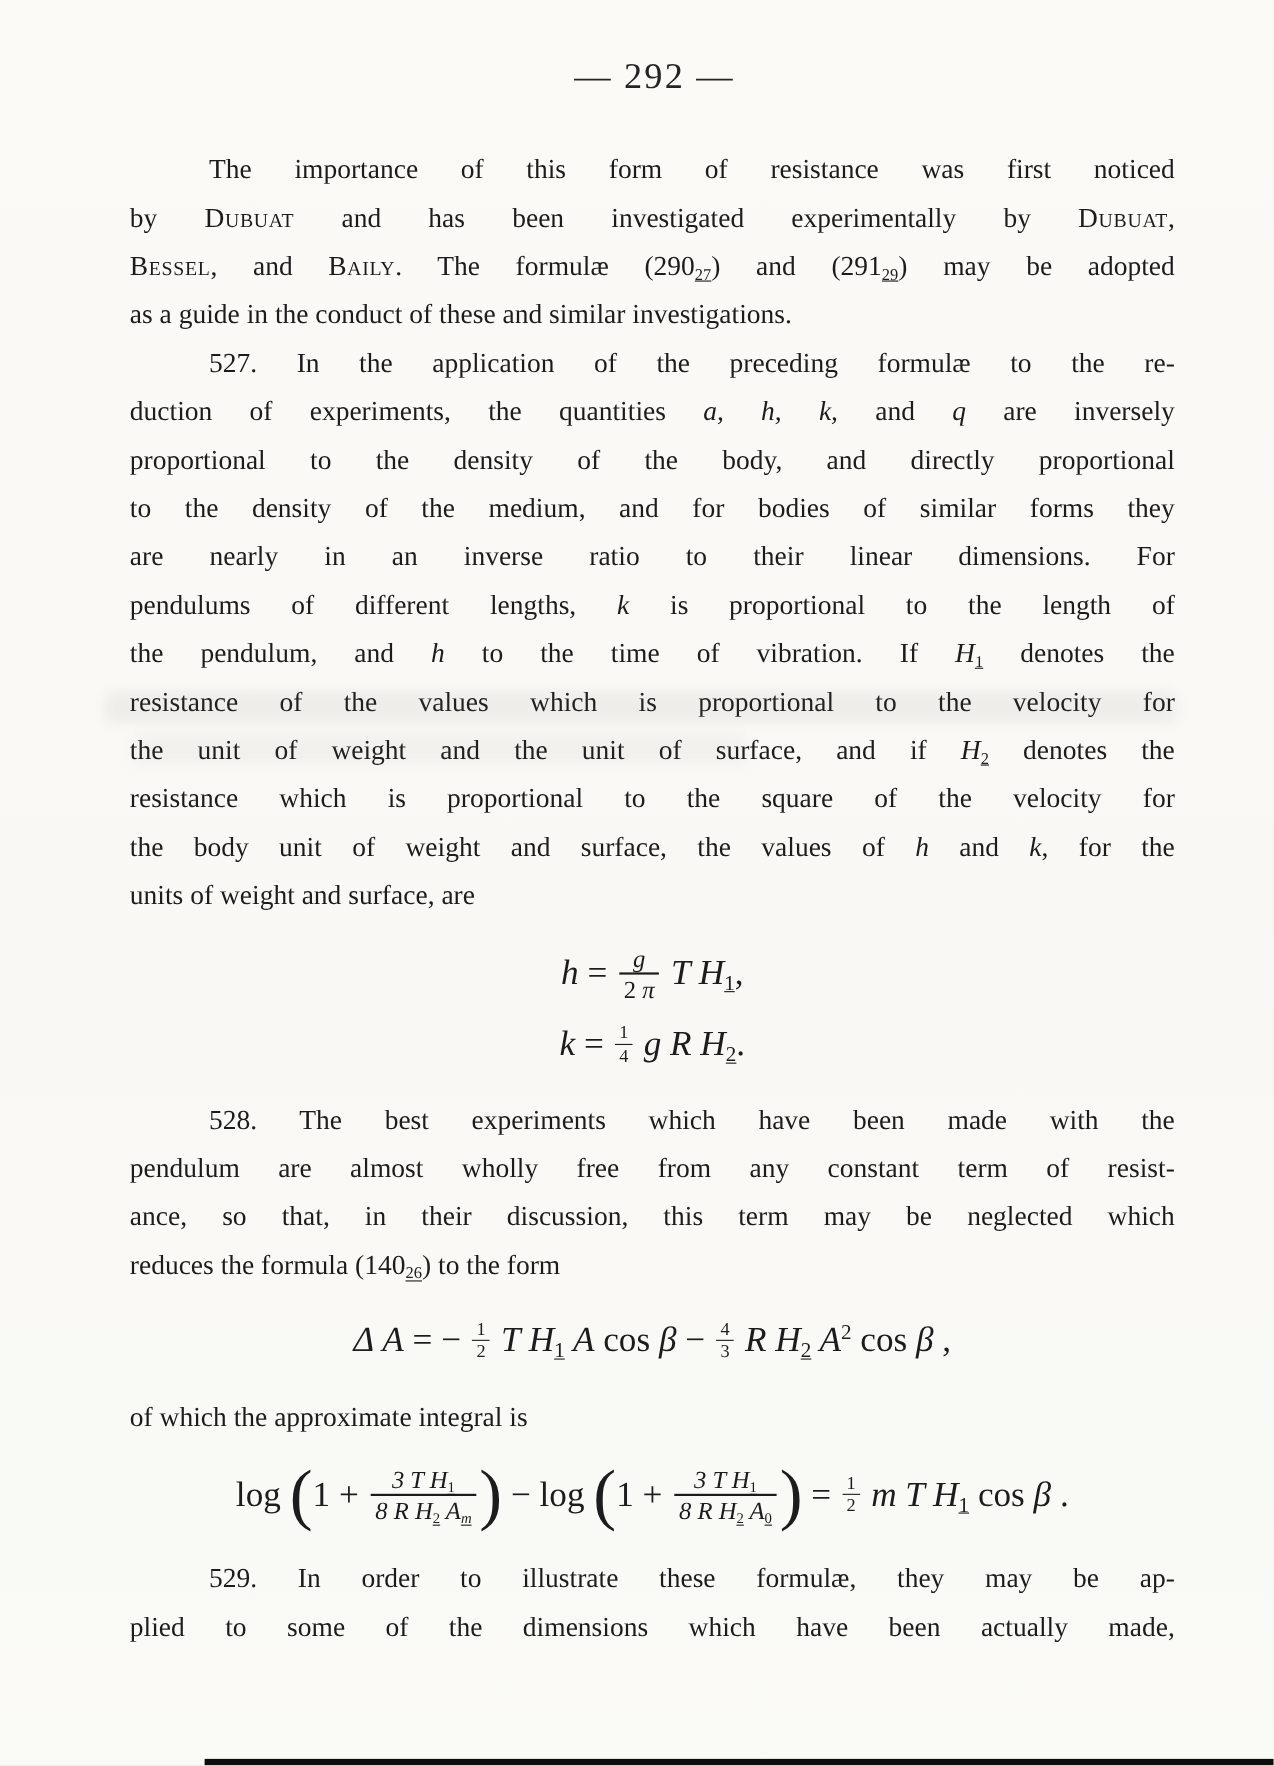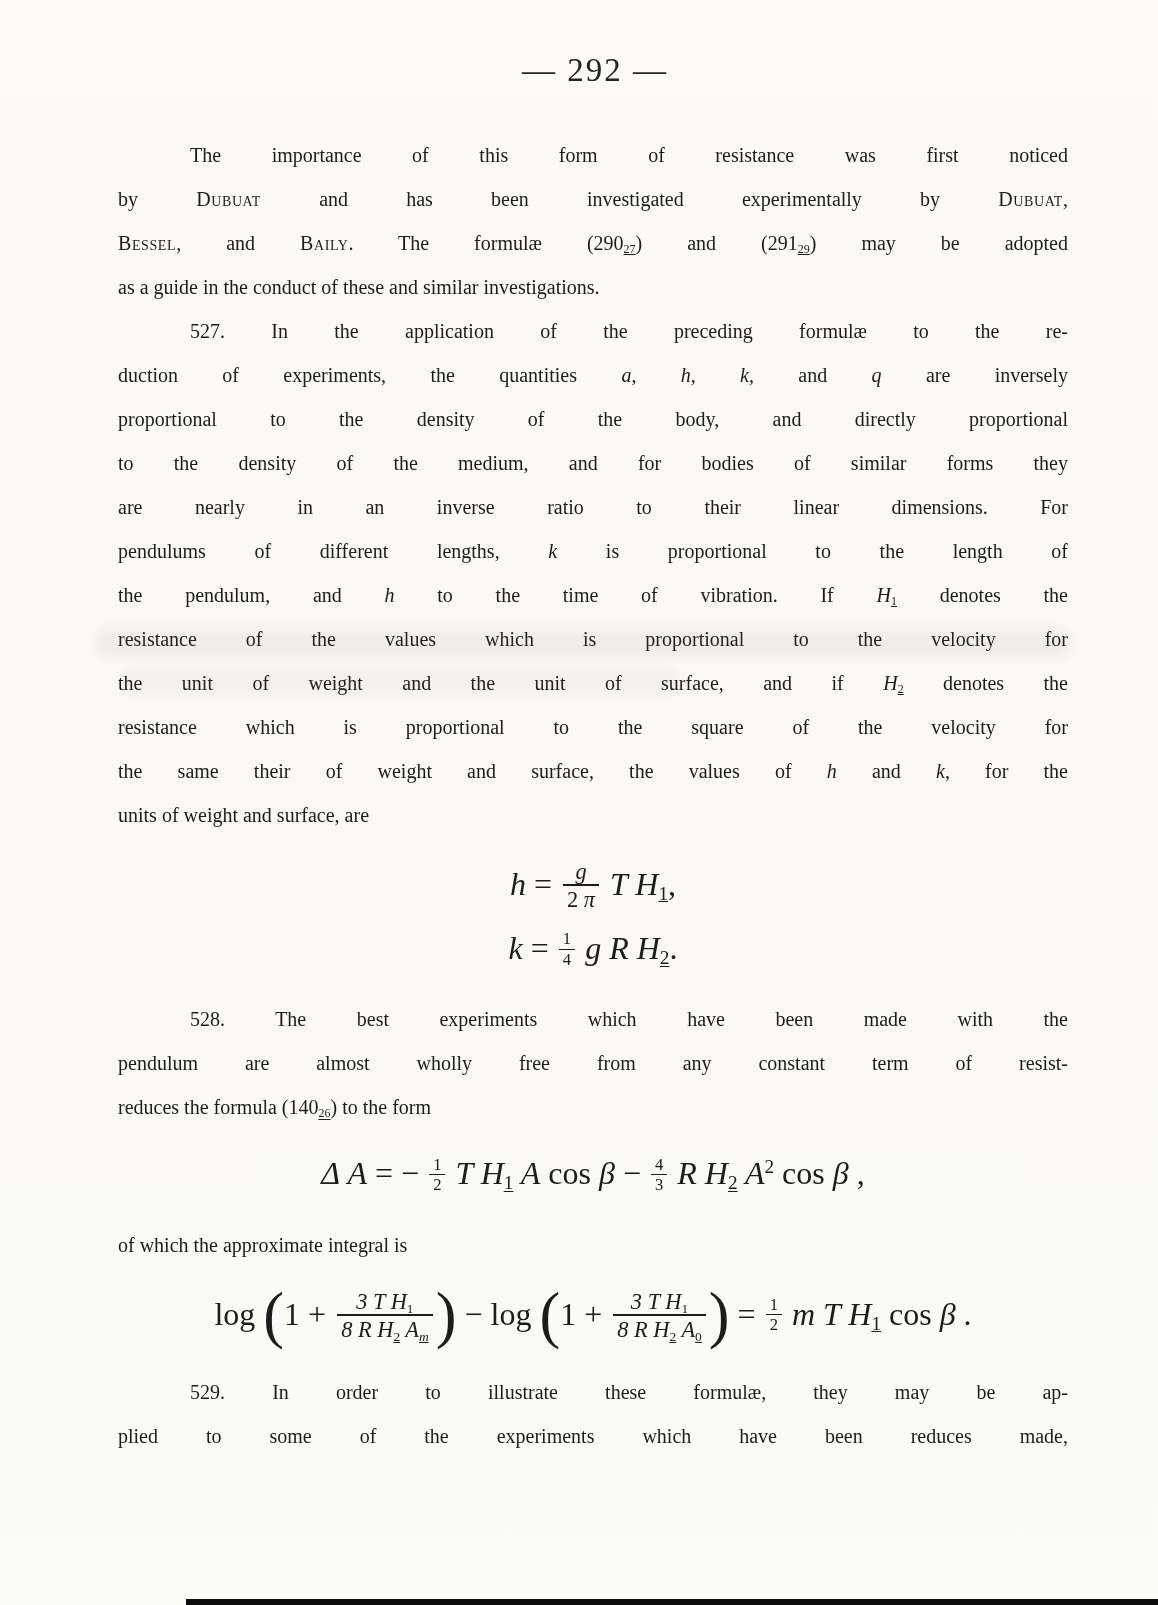--- a/index.html
+++ b/index.html
@@ -15,21 +15,21 @@
   }
   .header{
     text-align:center;
     font-size:33px;
     letter-spacing:2px;
     margin-bottom:44px;
     color:#242424;
   }
   .doc{width:950px;}
   .line{
-    font-size:20px;
+    font-size:25px;
     line-height:44px;
     text-align:justify;
     text-align-last:justify;
     white-space:nowrap;
     color:#1c1c1c;
   }
   .line.noj{text-align-last:left;white-space:normal;}
   .line.first{text-indent:72px;}
   .it{font-style:italic;}
   .sc{font-variant:small-caps;letter-spacing:0.6px;}
@@ -90,36 +90,37 @@
         <div class="line first"><span>527. In the application of the preceding formulæ to the re-</span></div>
         <div class="line"><span>duction of experiments, the quantities </span><span class="it">a, h, k,</span><span> and </span><span class="it">q</span><span> are inversely</span></div>
         <div class="line"><span>proportional to the density of the body, and directly proportional</span></div>
         <div class="line"><span>to the density of the medium, and for bodies of similar forms they</span></div>
         <div class="line"><span>are nearly in an inverse ratio to their linear dimensions. For</span></div>
         <div class="line"><span>pendulums of different lengths, </span><span class="it">k</span><span> is proportional to the length of</span></div>
         <div class="line"><span>the pendulum, and </span><span class="it">h</span><span> to the time of vibration. If </span><span class="it">H</span><span class="sub">1</span><span> denotes the</span></div>
         <div class="line"><span>resistance of the values which is proportional to the velocity for</span></div>
         <div class="line"><span>the unit of weight and the unit of surface, and if </span><span class="it">H</span><span class="sub">2</span><span> denotes the</span></div>
         <div class="line"><span>resistance which is proportional to the square of the velocity for</span></div>
-        <div class="line"><span>the same their of weight and surface, the values of </span><span class="it">h</span><span> and </span><span class="it">k</span><span>, for the</span></div>
+        <div class="line"><span>the body unit of weight and surface, the values of </span><span class="it">h</span><span> and </span><span class="it">k</span><span>, for the</span></div>
         <div class="line noj"><span>units of weight and surface, are</span></div>
       </div>
       <div class="eqblock">
         <div class="eqline"><span class="it">h</span><span> = </span><span class="frac">
             <span class="num"><span class="it">g</span></span>
             <span class="den"><span>2 </span><span class="it">π</span></span>
           </span><span class="it"> T H</span><span class="sub">1</span><span>,</span></div>
         <div class="eqline"><span class="it">k</span><span> = </span><span class="frac small">
             <span class="num"><span>1</span></span>
             <span class="den"><span>4</span></span>
           </span><span class="it"> g R H</span><span class="sub">2</span><span>.</span></div>
       </div>
       <div class="parablock">
         <div class="line first"><span>528. The best experiments which have been made with the</span></div>
         <div class="line"><span>pendulum are almost wholly free from any constant term of resist-</span></div>
+        <div class="line"><span>ance, so that, in their discussion, this term may be neglected which</span></div>
         <div class="line noj"><span>reduces the formula (140</span><span class="sub">26</span><span>) to the form</span></div>
       </div>
       <div class="eqblock">
         <div class="eqline"><span class="it">Δ A</span><span> = − </span><span class="frac small">
             <span class="num"><span>1</span></span>
             <span class="den"><span>2</span></span>
           </span><span class="it"> T H</span><span class="sub">1</span><span class="it"> A</span><span> cos </span><span class="it">β</span><span> − </span><span class="frac small">
             <span class="num"><span>4</span></span>
             <span class="den"><span>3</span></span>
           </span><span class="it"> R H</span><span class="sub">2</span><span class="it"> A</span><span class="sup">2</span><span> cos </span><span class="it">β</span><span> ,</span></div>
@@ -134,17 +135,17 @@
           </span><span class="big">)</span><span> − log </span><span class="big">(</span><span>1 + </span><span class="frac">
             <span class="num"><span class="it">3 T H</span><span class="sub">1</span></span>
             <span class="den"><span class="it">8 R H</span><span class="sub">2</span><span class="it"> A</span><span class="sub">0</span></span>
           </span><span class="big">)</span><span> = </span><span class="frac small">
             <span class="num"><span>1</span></span>
             <span class="den"><span>2</span></span>
           </span><span class="it"> m T H</span><span class="sub">1</span><span> cos </span><span class="it">β</span><span> .</span></div>
       </div>
       <div class="parablock">
         <div class="line first"><span>529. In order to illustrate these formulæ, they may be ap-</span></div>
-        <div class="line"><span>plied to some of the experiments which have been reduces made,</span></div>
+        <div class="line"><span>plied to some of the dimensions which have been actually made,</span></div>
       </div>
     </div>
   <div class="scan-edge"></div>
 </div>
 
 </body></html>

